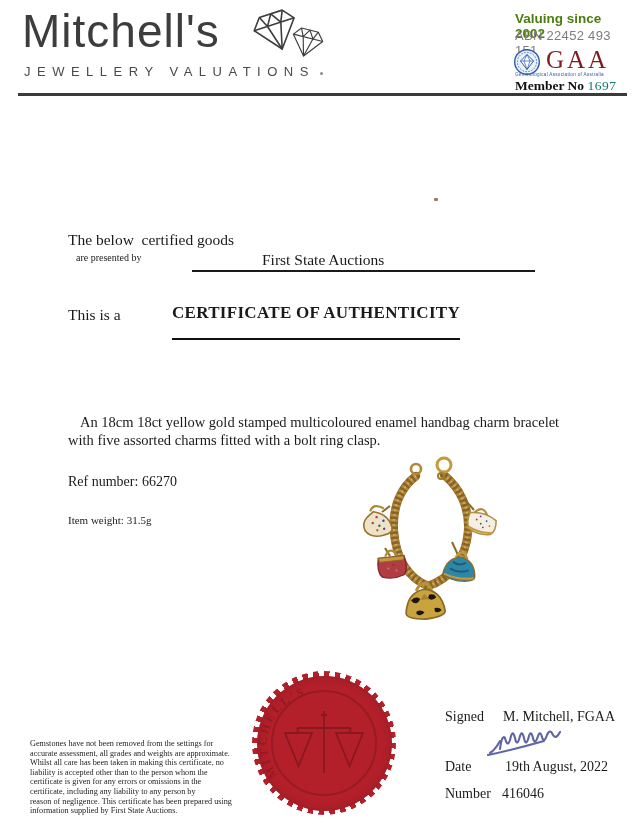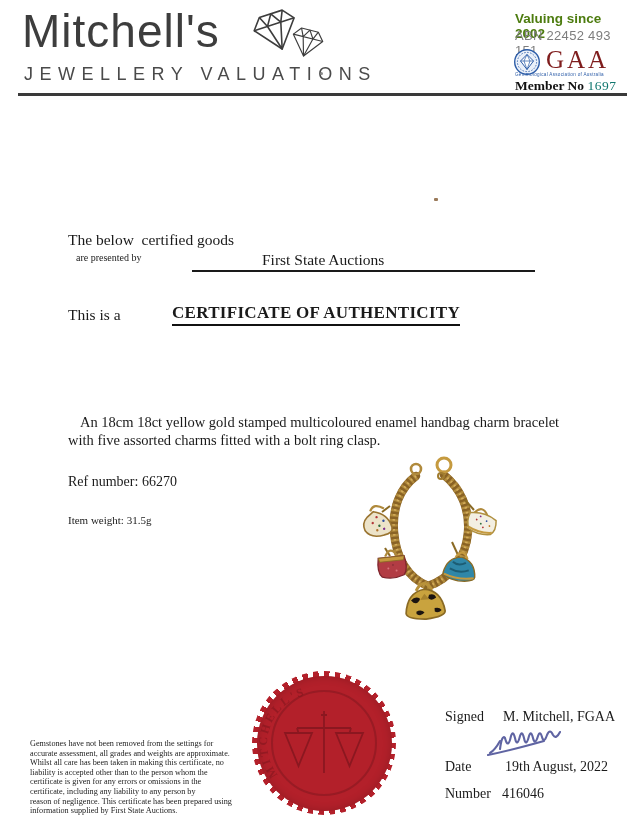--- a/index.html
+++ b/index.html
@@ -3,21 +3,21 @@
 <meta charset="utf-8">
 <style>
   html,body{margin:0;padding:0;background:#e8e8e8;}
   .page{position:relative;width:632px;height:835px;background:#ffffff;overflow:hidden;
         font-family:"Liberation Serif",serif;color:#1a1a1a;}
   .abs{position:absolute;}
 
   
   .brand{left:22px;top:4px;font-family:"Liberation Sans",sans-serif;font-weight:300;
          font-size:46px;letter-spacing:1px;color:#3d3d3d;}
-  .tagline{left:24px;top:64px;font-family:"Liberation Sans",sans-serif;font-size:18px;
+  .tagline{left:24px;top:64px;font-family:"Liberation Sans",sans-serif;font-size:13px;
            letter-spacing:6.5px;color:#4a4a4a;}
   .tag-dot{left:320px;top:72px;width:3px;height:3px;background:#8a8a8a;border-radius:50%;}
   .diamonds{left:244px;top:4px;}
   .hdr-right{font-family:"Liberation Sans",sans-serif;}
   .valuing{left:515px;top:11px;font-size:13.5px;font-weight:bold;color:#4d7c0f;}
   .abn{left:515px;top:28px;font-size:13px;color:#7d7d7d;letter-spacing:.3px;}
   .gaa-emblem{left:513px;top:48px;}
   .gaa-word{left:546px;top:46px;font-family:"Liberation Serif",serif;font-size:25px;
             color:#7f1d1d;letter-spacing:3px;}
   .gaa-sub{left:515px;top:72px;font-size:4.6px;color:#2d5da8;letter-spacing:.3px;
@@ -27,21 +27,21 @@
   .member .num{font-weight:normal;color:#0f766e;letter-spacing:.5px;}
   .rule{left:18px;top:93px;width:609px;height:2.5px;background:#3a3a3a;}
 
   
   .intro1{left:68px;top:231px;font-size:15.5px;white-space:pre;}
   .intro2{left:76px;top:252px;font-size:10px;}
   .presented-underline{left:192px;top:270px;width:343px;height:1.5px;background:#1a1a1a;}
   .presented-by{left:262px;top:251px;font-size:15.5px;}
   .this-is{left:68px;top:306px;font-size:15.5px;}
   .cert-title{left:172px;top:303px;font-size:17px;font-weight:bold;letter-spacing:.3px;
-              border-bottom:2.5px solid #111;padding-bottom:1px;}
+              border-bottom:2.5px solid #111;padding-bottom:15px;}
   .desc{font-size:14.5px;white-space:nowrap;}
   .desc1{left:80px;top:414px;}
   .desc2{left:68px;top:432px;}
   .ref{left:68px;top:474px;font-size:14px;}
   .weight{left:68px;top:514px;font-size:11px;}
   .speck1{left:434px;top:198px;width:4px;height:3px;background:#9a7a5a;border-radius:1px;}
 
   
   .bracelet{left:338px;top:452px;}
 

